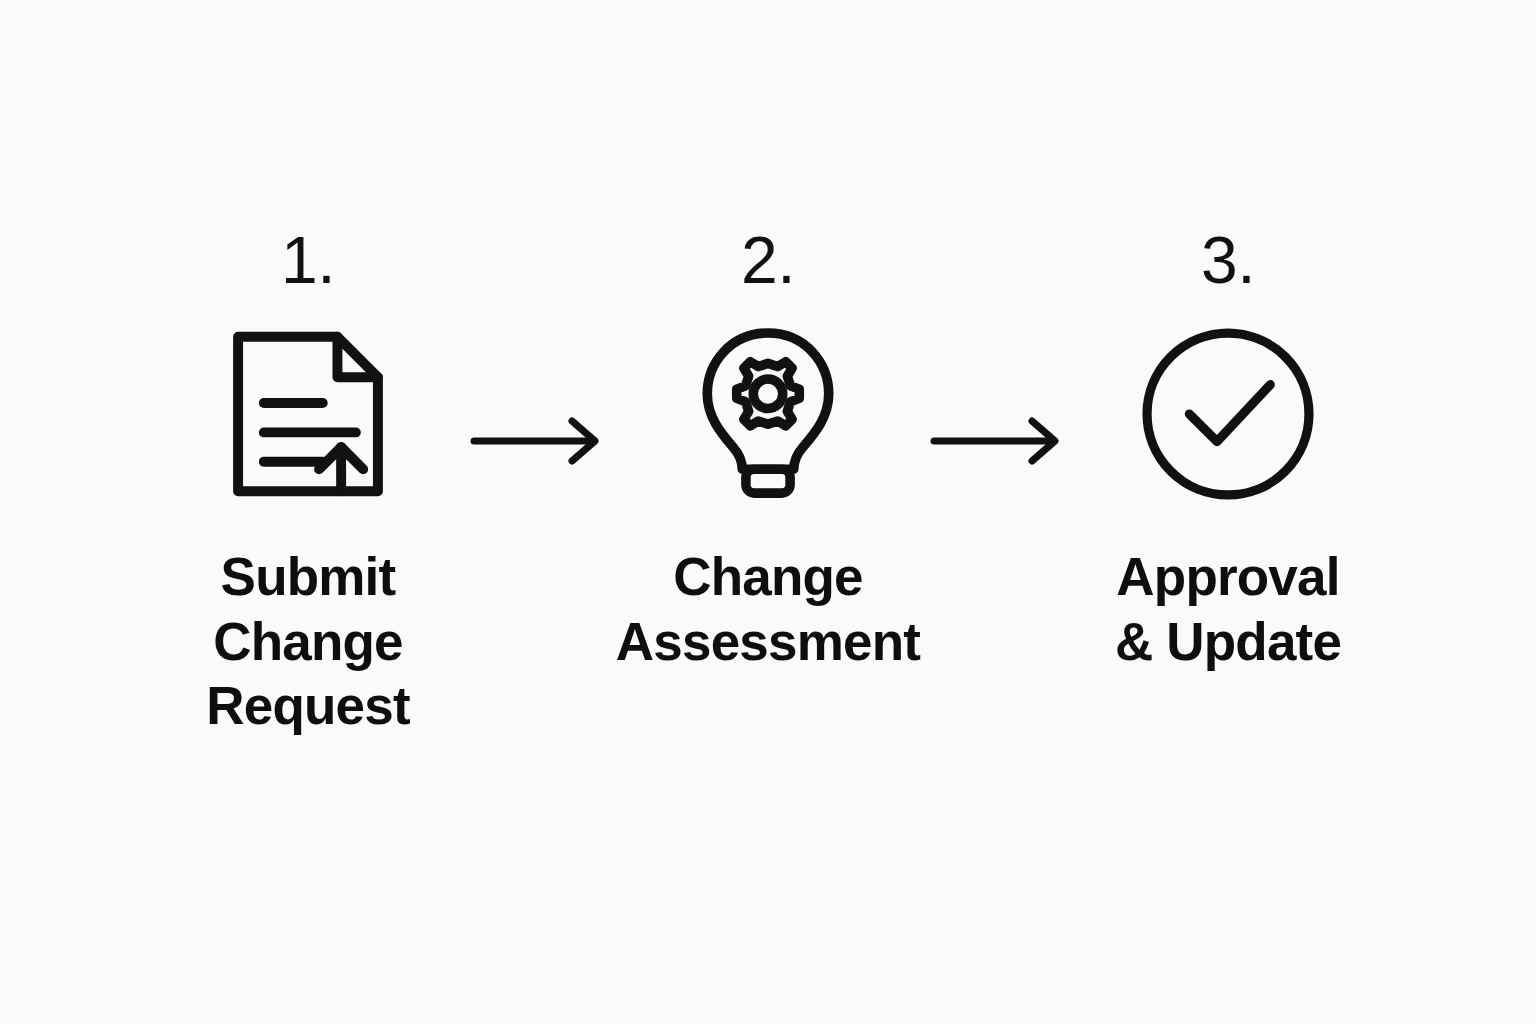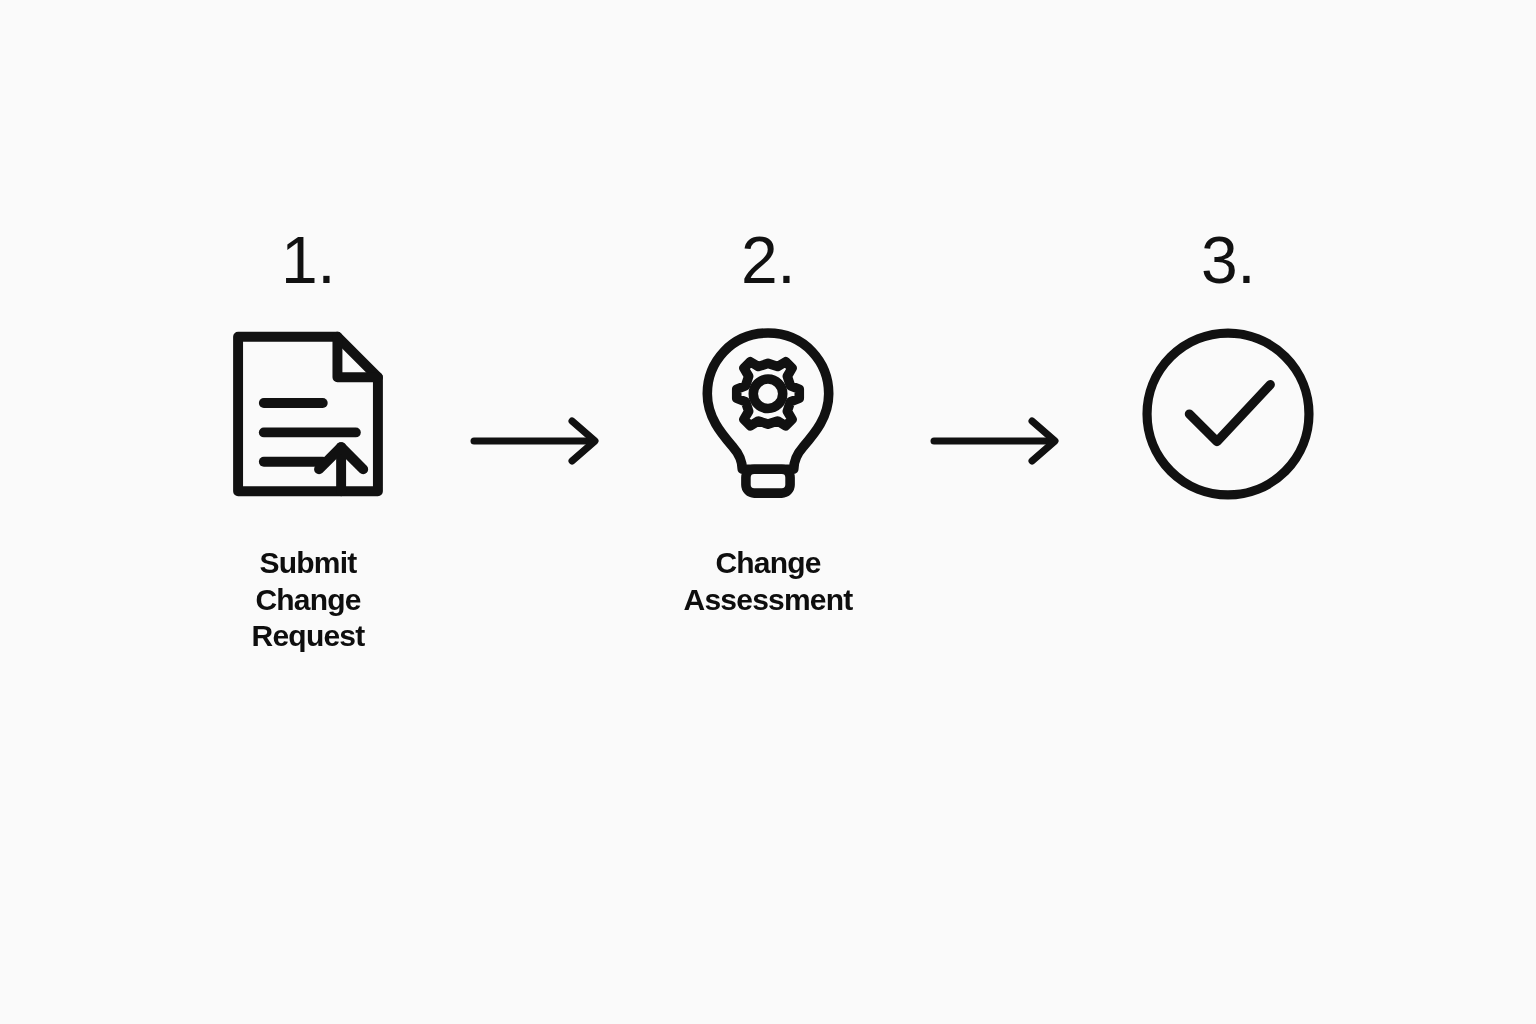--- a/index.html
+++ b/index.html
@@ -59,21 +59,21 @@
     align-items: center;
     justify-content: center;
   }
 
   .step-icon svg {
     display: block;
   }
 
   .step-label {
     margin-top: 36px;
-    font-size: 30px;
+    font-size: 53px;
     font-weight: 700;
     line-height: 1.22;
     color: #0E0E0E;
     text-align: center;
     letter-spacing: -0.8px;
     white-space: pre-line;
   }
 
   .connector {
     width: 160px;
@@ -175,16 +175,18 @@
     </div>
 
     <div class="step">
       <div class="step-number">3.</div>
       <div class="step-icon">
         <svg width="184" height="184" viewBox="0 0 100 100" fill="none" stroke="#111111" stroke-width="5" stroke-linecap="round" stroke-linejoin="round">
           <circle cx="50" cy="50" r="44"></circle>
           <polyline points="29,50 44,65 73,34"></polyline>
         </svg>
       </div>
+      <div class="step-label">Approval
+&amp; Update</div>
     </div>
 
   </div>
 </div>
 
 </body></html>

